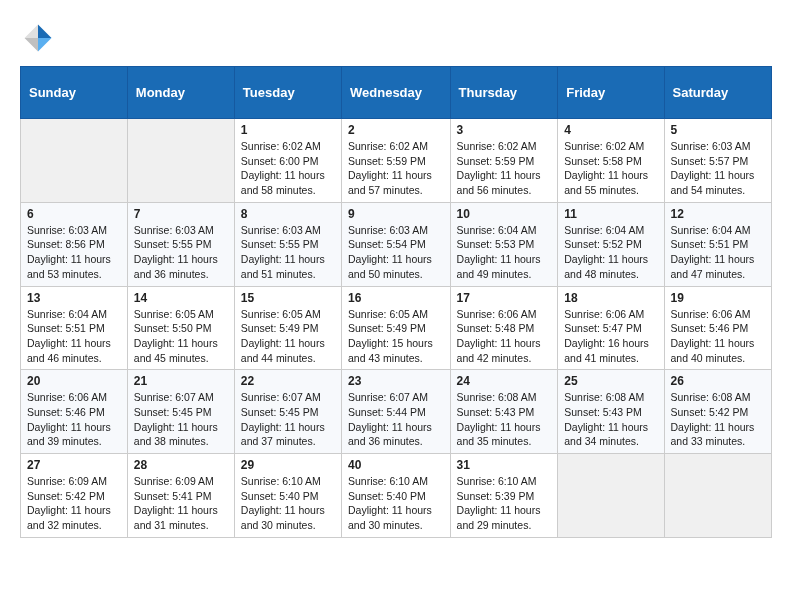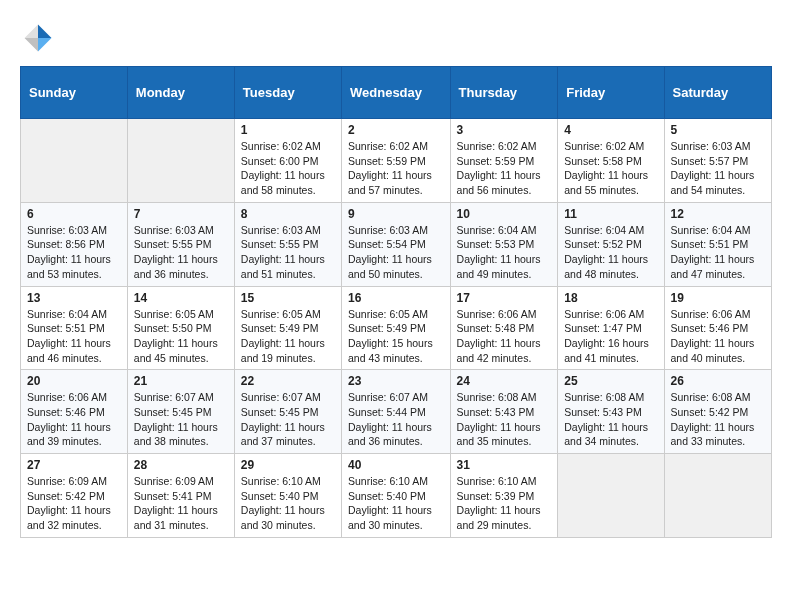--- a/index.html
+++ b/index.html
@@ -237,21 +237,21 @@
             <div>Sunrise: 6:05 AM</div>
             <div>Sunset: 5:50 PM</div>
             <div>Daylight: 11 hours and 45 minutes.</div>
           </div>
         </td>
         <td>
           <span class="day-num">15</span>
           <div class="cell-content">
             <div>Sunrise: 6:05 AM</div>
             <div>Sunset: 5:49 PM</div>
-            <div>Daylight: 11 hours and 19 minutes.</div>
+            <div>Daylight: 11 hours and 44 minutes.</div>
           </div>
         </td>
         <td>
           <span class="day-num">16</span>
           <div class="cell-content">
             <div>Sunrise: 6:05 AM</div>
             <div>Sunset: 5:49 PM</div>
             <div>Daylight: 15 hours and 43 minutes.</div>
           </div>
         </td>
@@ -260,21 +260,21 @@
           <div class="cell-content">
             <div>Sunrise: 6:06 AM</div>
             <div>Sunset: 5:48 PM</div>
             <div>Daylight: 11 hours and 42 minutes.</div>
           </div>
         </td>
         <td>
           <span class="day-num">18</span>
           <div class="cell-content">
             <div>Sunrise: 6:06 AM</div>
-            <div>Sunset: 1:47 PM</div>
+            <div>Sunset: 5:47 PM</div>
             <div>Daylight: 16 hours and 41 minutes.</div>
           </div>
         </td>
         <td>
           <span class="day-num">19</span>
           <div class="cell-content">
             <div>Sunrise: 6:06 AM</div>
             <div>Sunset: 5:46 PM</div>
             <div>Daylight: 11 hours and 40 minutes.</div>
           </div>

